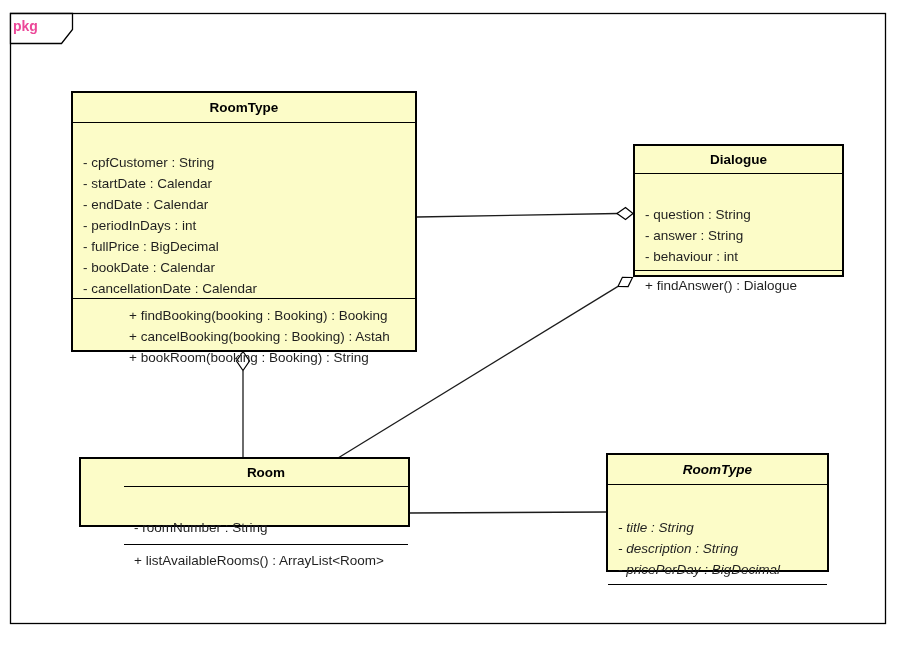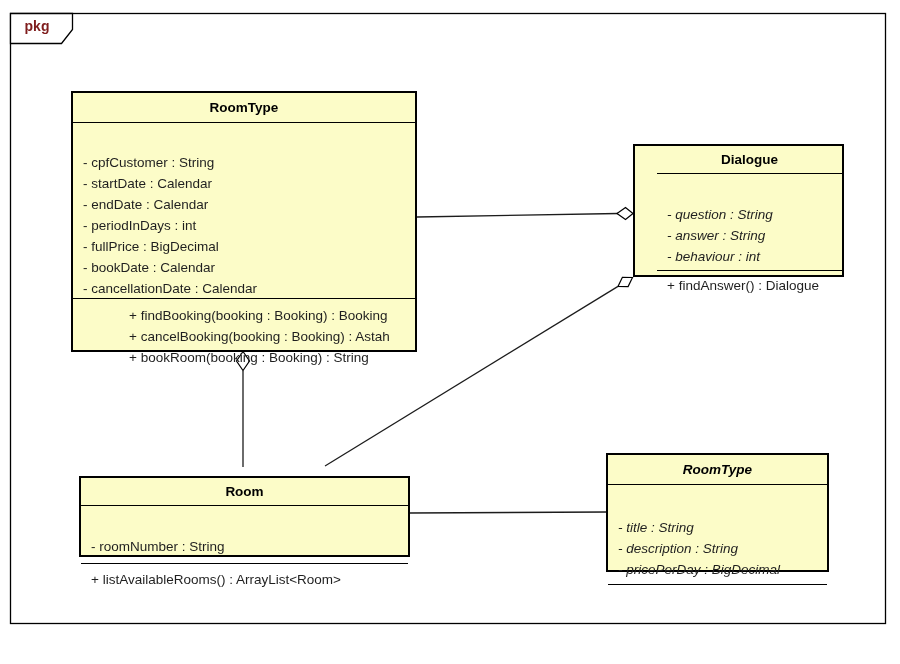--- a/index.html
+++ b/index.html
@@ -2,47 +2,47 @@
 <html><head>
 <meta charset="utf-8">
 <style>
   html,body{margin:0;padding:0;background:#fff;}
   .canvas{
     position:relative;width:900px;height:664px;background:#ffffff;overflow:hidden;
     font-family:"Liberation Sans",sans-serif;
   }
   .overlay{position:absolute;left:0;top:0;width:900px;height:664px;}
   .tab-label{
-    position:absolute;left:13px;top:18px;width:48px;text-align:center;
-    font-size:14px;font-weight:bold;color:#7f1d1d;
+    position:absolute;left:13px;top:18px;width:48px;
+    font-size:14px;font-weight:bold;color:#ec4899;
   }
   .uml-class{
     position:absolute;box-sizing:border-box;background:#FCFCC8;border:2px solid #000;
     color:#1f1f1f;
   }
   .uml-title{
     box-sizing:border-box;border-bottom:1px solid #000;
     display:flex;align-items:center;justify-content:center;
     font-size:13.5px;font-weight:bold;color:#000;
   }
   .uml-attrs{box-sizing:border-box;border-bottom:1px solid #000;overflow:hidden;margin-top:26px;}
   .uml-methods{box-sizing:border-box;overflow:hidden;}
   .member-row{font-size:13.5px;line-height:21px;padding:0 10px;white-space:nowrap;}
 
   .c-booking{left:71px;top:91px;width:346px;height:261px;}
   .c-booking .uml-title{height:30px;}
   .c-booking .uml-attrs{height:150px;padding-top:3px;}
   .c-booking .uml-methods{padding-top:6px;margin-left:46px;}
 
-  .c-dialogue{left:633px;top:144px;width:211px;height:133px;padding-left:22px;}
+  .c-dialogue{left:633px;top:144px;width:211px;height:133px;}
   .c-dialogue .uml-title{height:28px;}
-  .c-dialogue .uml-attrs{height:71px;padding-top:4px;font-style:italic;}
+  .c-dialogue .uml-attrs{height:71px;padding-top:4px;}
   .c-dialogue .uml-methods{padding-top:4px;}
 
-  .c-room{left:79px;top:476px;width:331px;height:81px;}
+  .c-room{left:79px;top:457px;width:331px;height:70px;padding-left:43px;}
   .c-room .uml-title{height:28px;}
   .c-room .uml-attrs{height:32px;padding-top:4px;}
   .c-room .uml-methods{padding-top:5px;}
 
   .c-roomtype{left:606px;top:453px;width:223px;height:119px;font-style:italic;}
   .c-roomtype .uml-title{height:30px;}
   .c-roomtype .uml-attrs{height:74px;padding-top:6px;}
   .c-roomtype .uml-methods{height:13px;}
 
   .watermark{

